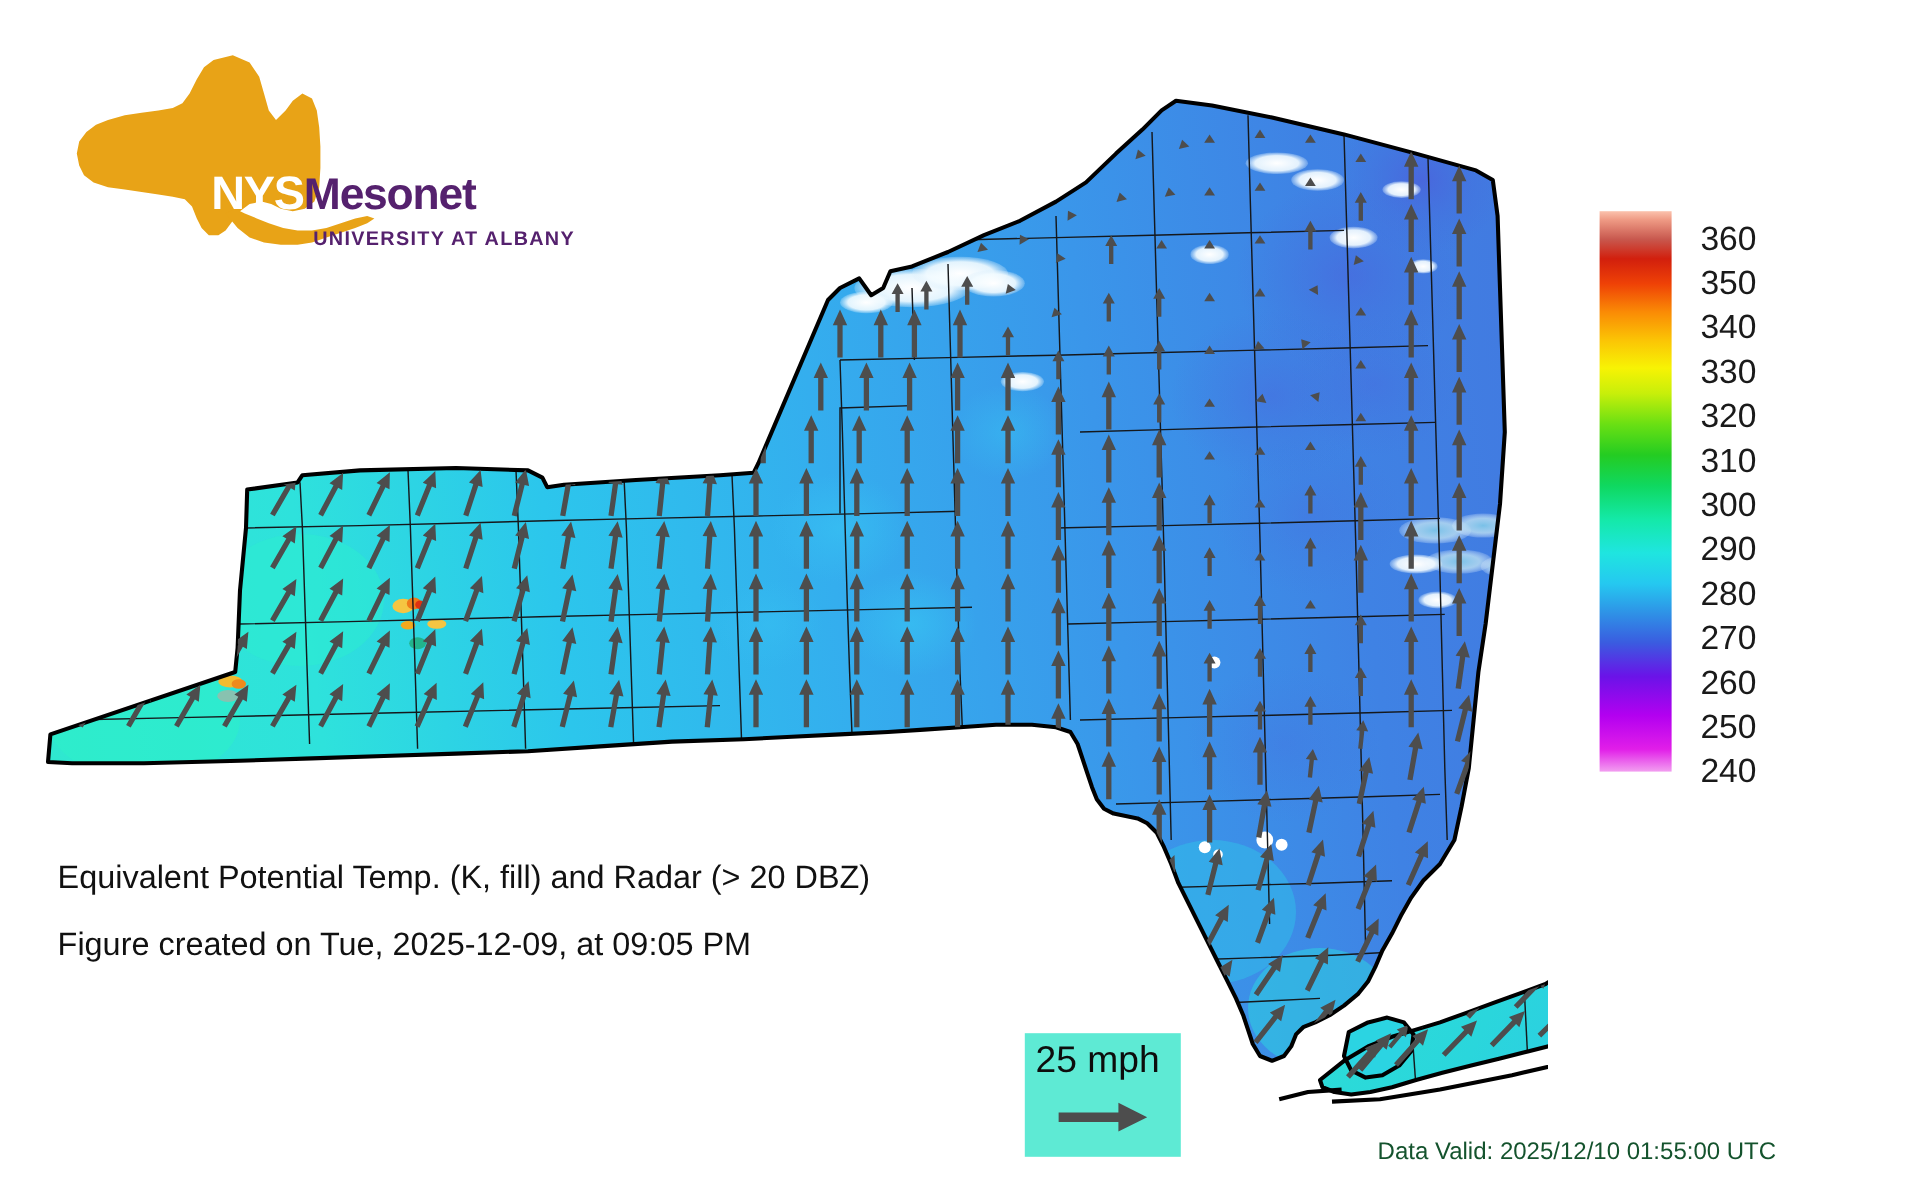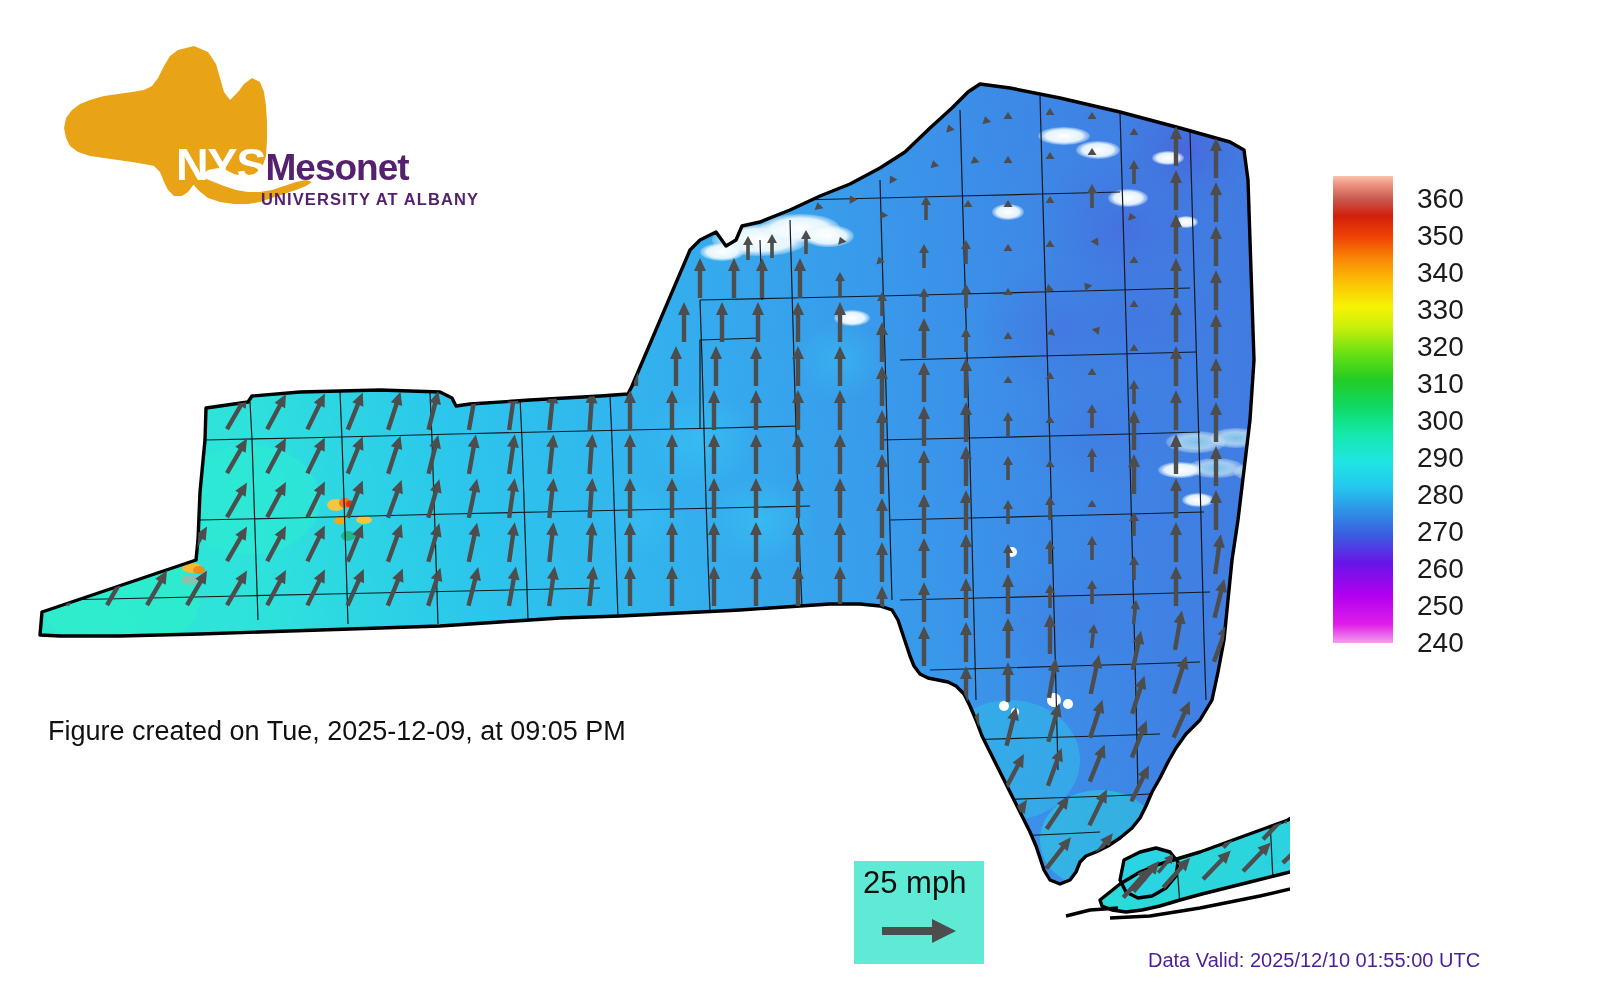--- a/index.html
+++ b/index.html
@@ -31,21 +31,21 @@
     top: 0;
   }
   #logo-wordmark {
     position: absolute;
     left: 128px;
     top: 98px;
     white-space: nowrap;
     line-height: 1;
   }
   .logo-nys {
-    font-size: 45px;
+    font-size: 39px;
     font-weight: bold;
     color: #ffffff;
     letter-spacing: -1px;
   }
   .logo-meso {
     font-size: 37px;
     font-weight: bold;
     color: #55216e;
     letter-spacing: -1px;
   }
@@ -166,21 +166,21 @@
     top: 55px;
   }
 
   
   #data-valid {
     position: absolute;
     left: 1148px;
     top: 950px;
     font-size: 20px;
     line-height: 1;
-    color: #4c1d95;
+    color: #14532d;
     white-space: nowrap;
   }
 </style>
 </head>
 <body>
 
 <div id="map-panel">
   <svg id="map-svg" width="1290" height="1000" viewBox="0 0 1290 1000">
     <defs>
 
@@ -1281,20 +1281,21 @@
     <div class="cb-tick" style="top:268px">290</div>
     <div class="cb-tick" style="top:305px">280</div>
     <div class="cb-tick" style="top:342px">270</div>
     <div class="cb-tick" style="top:379px">260</div>
     <div class="cb-tick" style="top:416px">250</div>
     <div class="cb-tick" style="top:453px">240</div>
   </div>
 </div>
 
 <div id="caption-block">
+  <div class="caption-line">Equivalent Potential Temp. (K, fill) and Radar (&gt; 20 DBZ)</div>
   <div class="caption-line">Figure created on Tue, 2025-12-09, at 09:05 PM</div>
 </div>
 
 <div id="wind-key">
   <div id="wind-key-label">25 mph</div>
   <svg id="wind-key-arrow" width="76" height="30" viewBox="0 0 76 30">
     <path d="M0,11 L50,11 L50,3 L74,15 L50,27 L50,19 L0,19 Z" fill="#4d4d4d"></path>
   </svg>
 </div>
 

